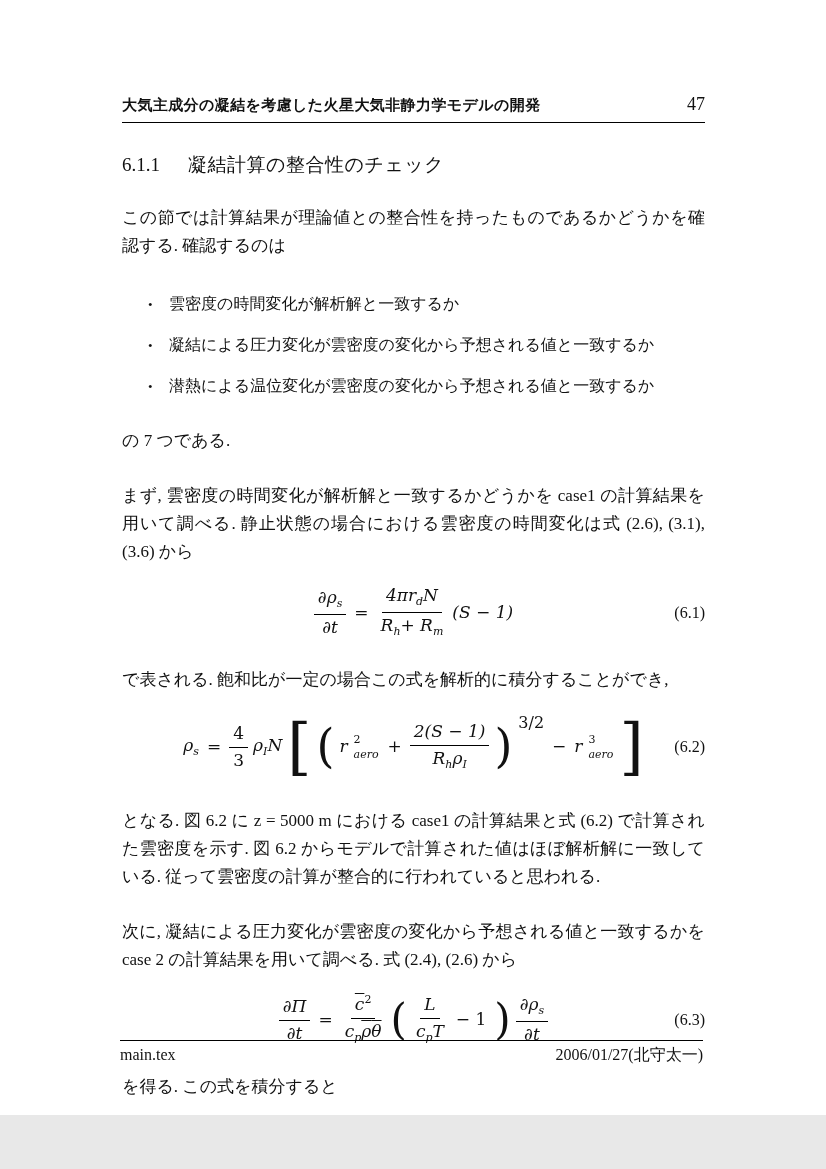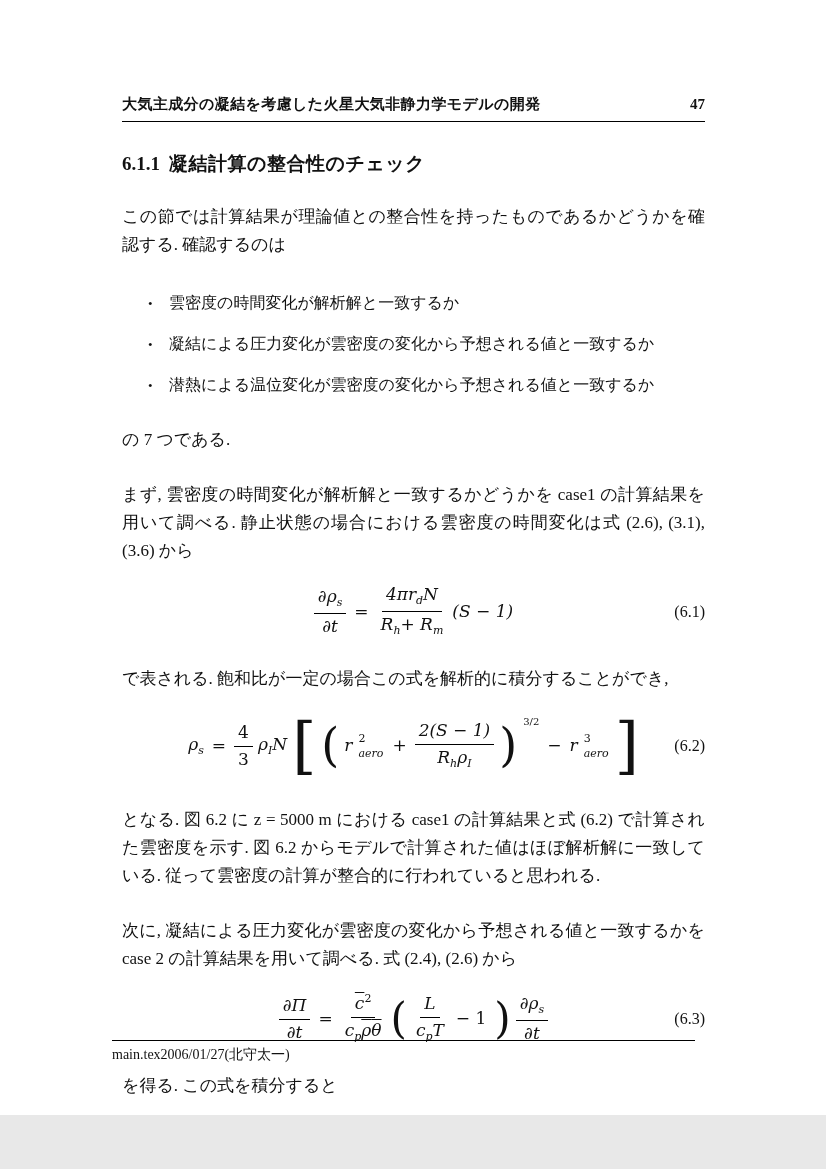--- a/index.html
+++ b/index.html
@@ -18,26 +18,26 @@
     width:583px;
   }
   
   .runhead{
     display:flex;justify-content:space-between;align-items:baseline;
     font-size:15px;line-height:20px;
     padding-bottom:7px;
     border-bottom:1.2px solid #000;
   }
   .runhead .rtitle{font-family:"Liberation Sans","DejaVu Sans",sans-serif;font-weight:bold;letter-spacing:.4px;}
-  .runhead .rpage{font-weight:bold;font-size:15px;}
+  .runhead .rpage{font-weight:normal;font-size:18px;}
   
   .sechead{
     margin-top:30px;
-    font-size:19px;font-weight:bold;line-height:24px;
-    display:flex;align-items:baseline;gap:9px;
+    font-size:19px;font-weight:normal;line-height:24px;
+    display:flex;align-items:baseline;gap:28px;
   }
   .sechead .secnum{font-family:"Liberation Serif","DejaVu Serif",serif;}
   .sechead .sectitle{font-family:"Liberation Sans","DejaVu Sans",sans-serif;letter-spacing:.5px;}
   
   .para{
     margin:27px 0 0 0;
     font-size:17px;line-height:28px;
     text-align:justify;
   }
   .blist{margin:30px 0 0 0;padding:0;list-style:none;}
@@ -67,33 +67,33 @@
   sub{font-size:11px;font-style:italic;}
   .ol{text-decoration:overline;}
   .ss{display:inline-flex;flex-direction:column;justify-content:center;font-size:11px;line-height:1;vertical-align:middle;margin:0 1px;}
   .ss .ss-t{font-style:normal;margin-bottom:4px;}
   .ss .ss-b{font-style:italic;}
   .sup2{font-size:11px;font-style:normal;vertical-align:super;line-height:0;}
   .big{font-style:normal;font-weight:normal;line-height:.9;}
   .paren-m{font-size:42px;}
   .paren-l{font-size:46px;}
   .brack-xl{font-size:62px;font-weight:200;}
-  .exp{font-size:10px;font-style:normal;position:relative;top:-24px;margin-left:1px;}
+  .exp{font-size:16px;font-style:normal;position:relative;top:-24px;margin-left:1px;}
   .eqnum{
     position:absolute;right:0;top:50%;transform:translateY(-50%);
     font-style:normal;font-size:16px;
     font-family:"Liberation Serif","DejaVu Serif",serif;
   }
   
   .footer{
-    position:absolute;left:112px;width:583px;top:1040px;
+    position:absolute;left:120px;width:583px;top:1040px;
     border-top:1.2px solid #000;
     padding-top:5px;
-    display:flex;
-    font-size:14px;line-height:18px;
+    display:flex;justify-content:space-between;
+    font-size:16px;line-height:18px;
   }
 </style>
 </head>
 <body>
 
 <div class="page">
   <div class="column">
 
     <div class="runhead">
       <span class="rtitle">大気主成分の凝結を考慮した火星大気非静力学モデルの開発</span>

